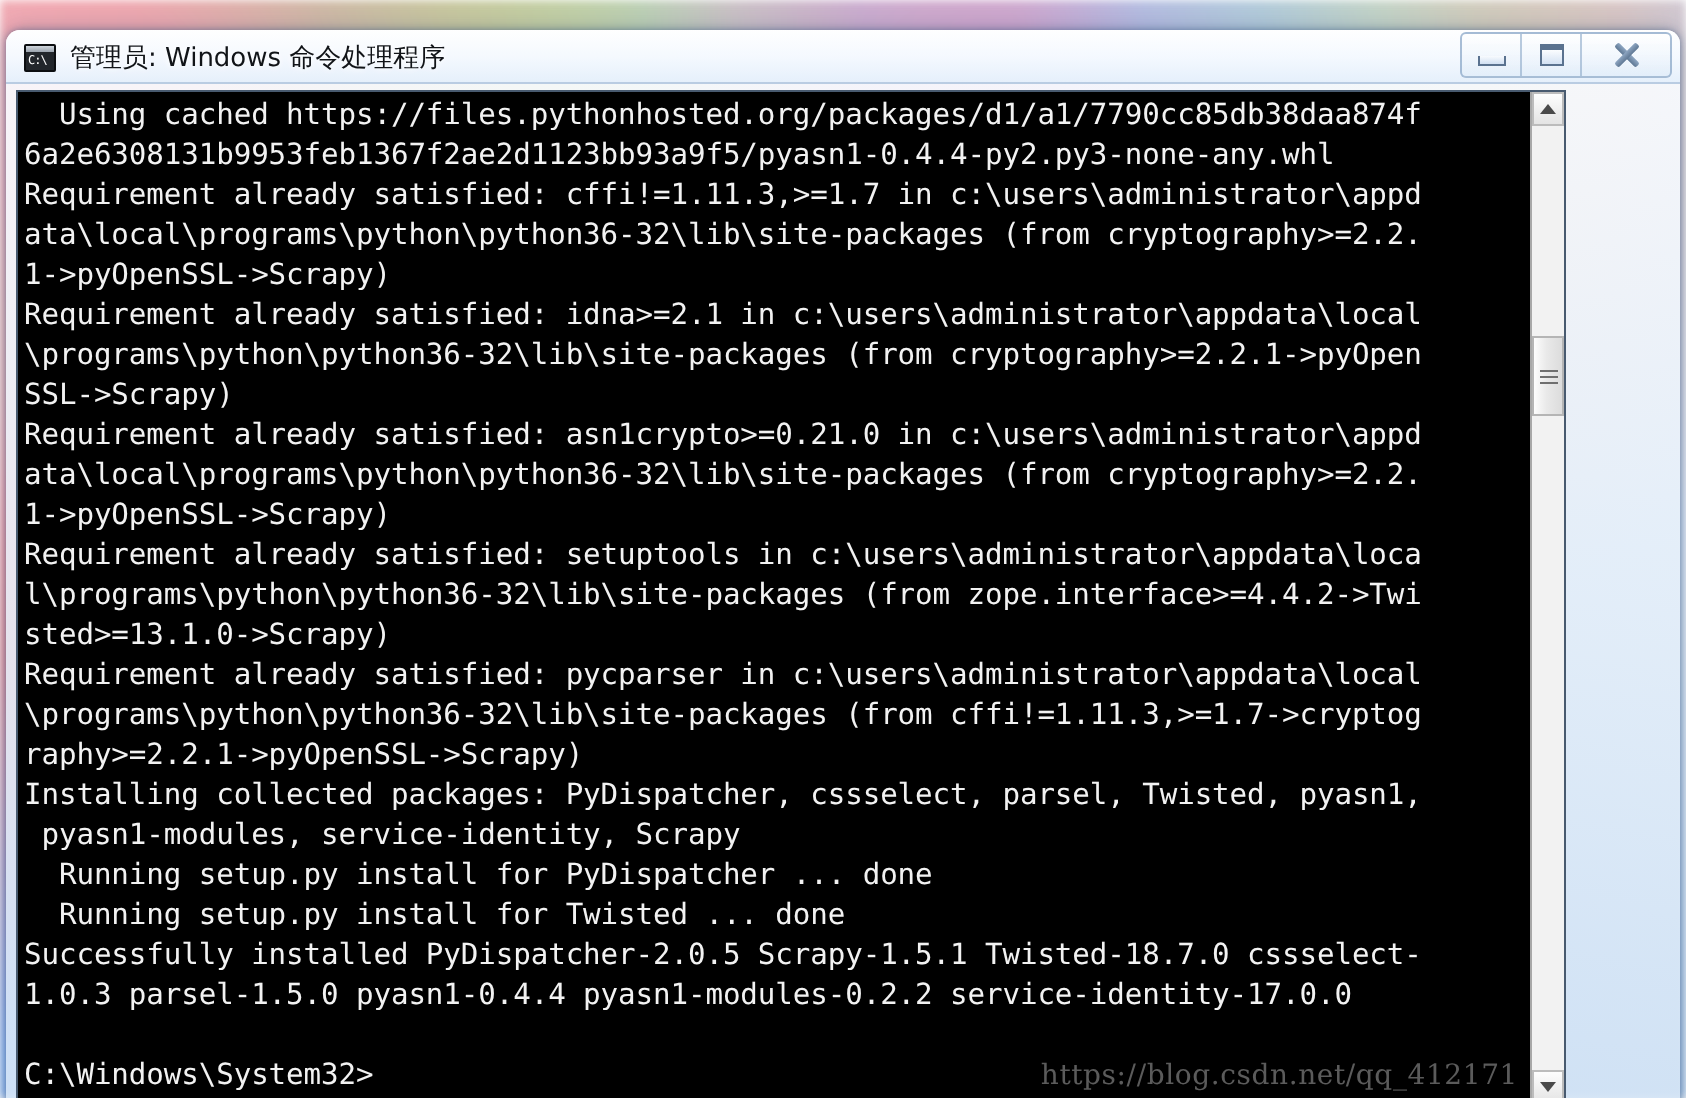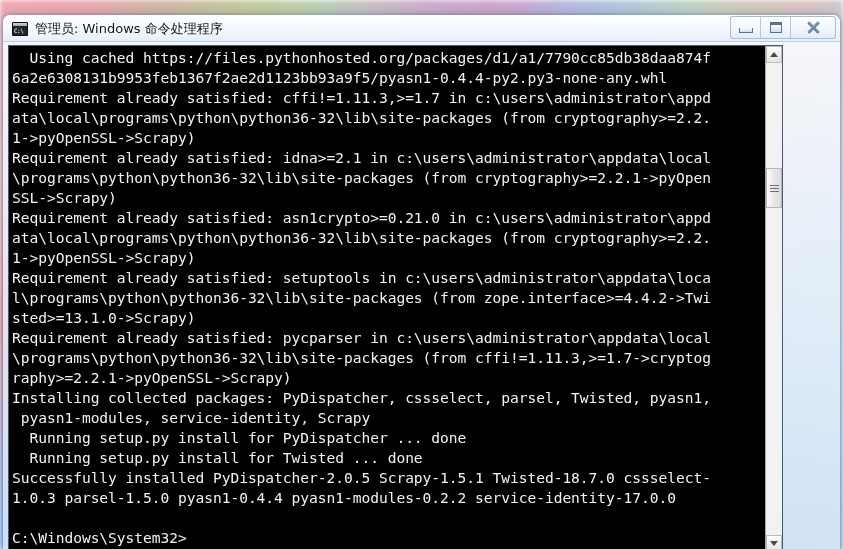--- a/index.html
+++ b/index.html
@@ -298,20 +298,21 @@
       <div class="wc-btn">
         <span class="glyph-close"></span>
       </div>
     </div>
   </div>
 
   <div id="client">
 
     <div id="console">
       <div id="lines"><div class="cline">  Using cached https://files.pythonhosted.org/packages/d1/a1/7790cc85db38daa874f</div><div class="cline">6a2e6308131b9953feb1367f2ae2d1123bb93a9f5/pyasn1-0.4.4-py2.py3-none-any.whl</div><div class="cline">Requirement already satisfied: cffi!=1.11.3,&gt;=1.7 in c:\users\administrator\appd</div><div class="cline">ata\local\programs\python\python36-32\lib\site-packages (from cryptography&gt;=2.2.</div><div class="cline">1-&gt;pyOpenSSL-&gt;Scrapy)</div><div class="cline">Requirement already satisfied: idna&gt;=2.1 in c:\users\administrator\appdata\local</div><div class="cline">\programs\python\python36-32\lib\site-packages (from cryptography&gt;=2.2.1-&gt;pyOpen</div><div class="cline">SSL-&gt;Scrapy)</div><div class="cline">Requirement already satisfied: asn1crypto&gt;=0.21.0 in c:\users\administrator\appd</div><div class="cline">ata\local\programs\python\python36-32\lib\site-packages (from cryptography&gt;=2.2.</div><div class="cline">1-&gt;pyOpenSSL-&gt;Scrapy)</div><div class="cline">Requirement already satisfied: setuptools in c:\users\administrator\appdata\loca</div><div class="cline">l\programs\python\python36-32\lib\site-packages (from zope.interface&gt;=4.4.2-&gt;Twi</div><div class="cline">sted&gt;=13.1.0-&gt;Scrapy)</div><div class="cline">Requirement already satisfied: pycparser in c:\users\administrator\appdata\local</div><div class="cline">\programs\python\python36-32\lib\site-packages (from cffi!=1.11.3,&gt;=1.7-&gt;cryptog</div><div class="cline">raphy&gt;=2.2.1-&gt;pyOpenSSL-&gt;Scrapy)</div><div class="cline">Installing collected packages: PyDispatcher, cssselect, parsel, Twisted, pyasn1,</div><div class="cline"> pyasn1-modules, service-identity, Scrapy</div><div class="cline">  Running setup.py install for PyDispatcher ... done</div><div class="cline">  Running setup.py install for Twisted ... done</div><div class="cline">Successfully installed PyDispatcher-2.0.5 Scrapy-1.5.1 Twisted-18.7.0 cssselect-</div><div class="cline">1.0.3 parsel-1.5.0 pyasn1-0.4.4 pyasn1-modules-0.2.2 service-identity-17.0.0</div><div class="cline"></div><div class="cline">C:\Windows\System32&gt;</div></div>
+      <div id="watermark">https://blog.csdn.net/qq_412171</div>
     </div>
 
     <div id="scrollbar">
       <div class="sb-arrow">
         <span class="tri-up"></span>
       </div>
       <div id="sb-track">
         <div id="sb-thumb" style="top: 105px; height: 40px;">
           <span class="grip"></span>
         </div>

